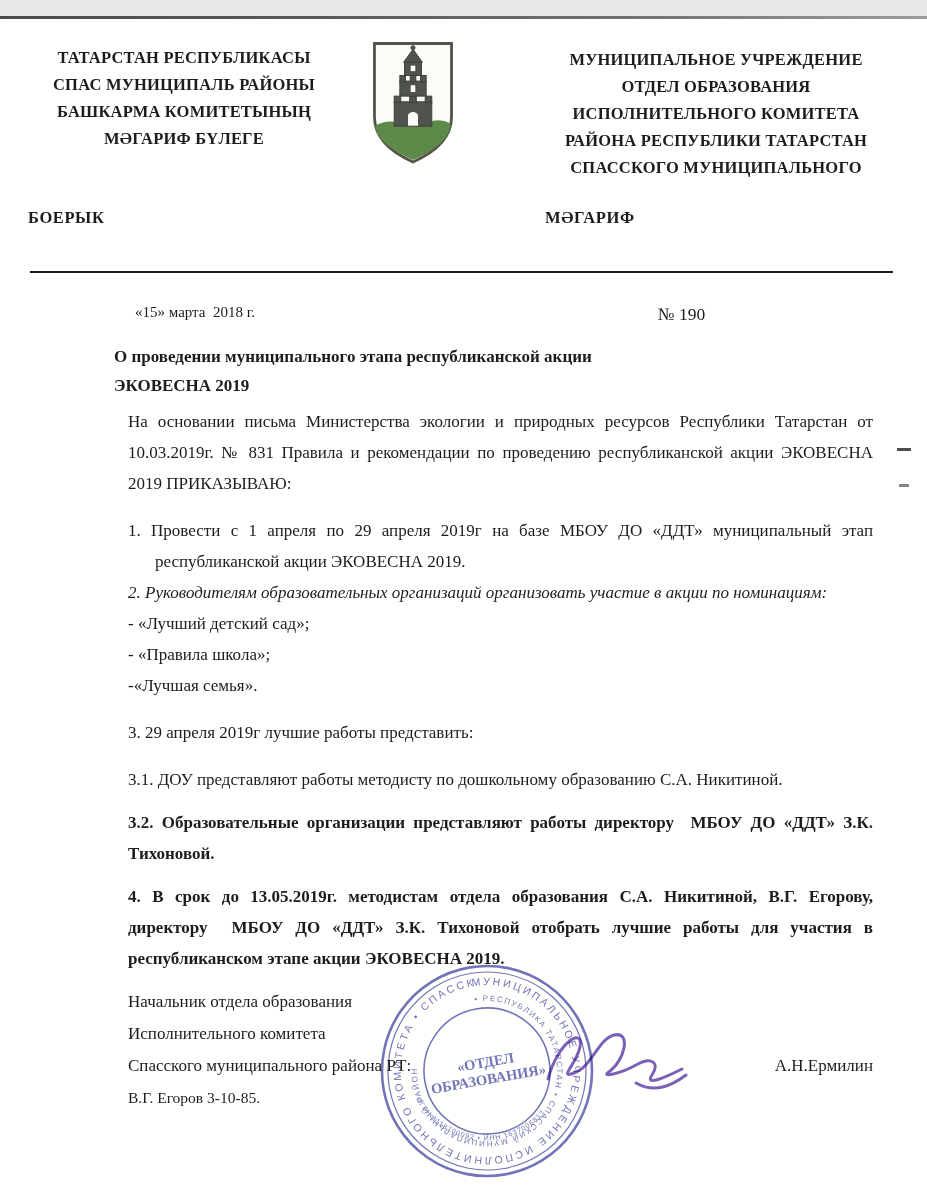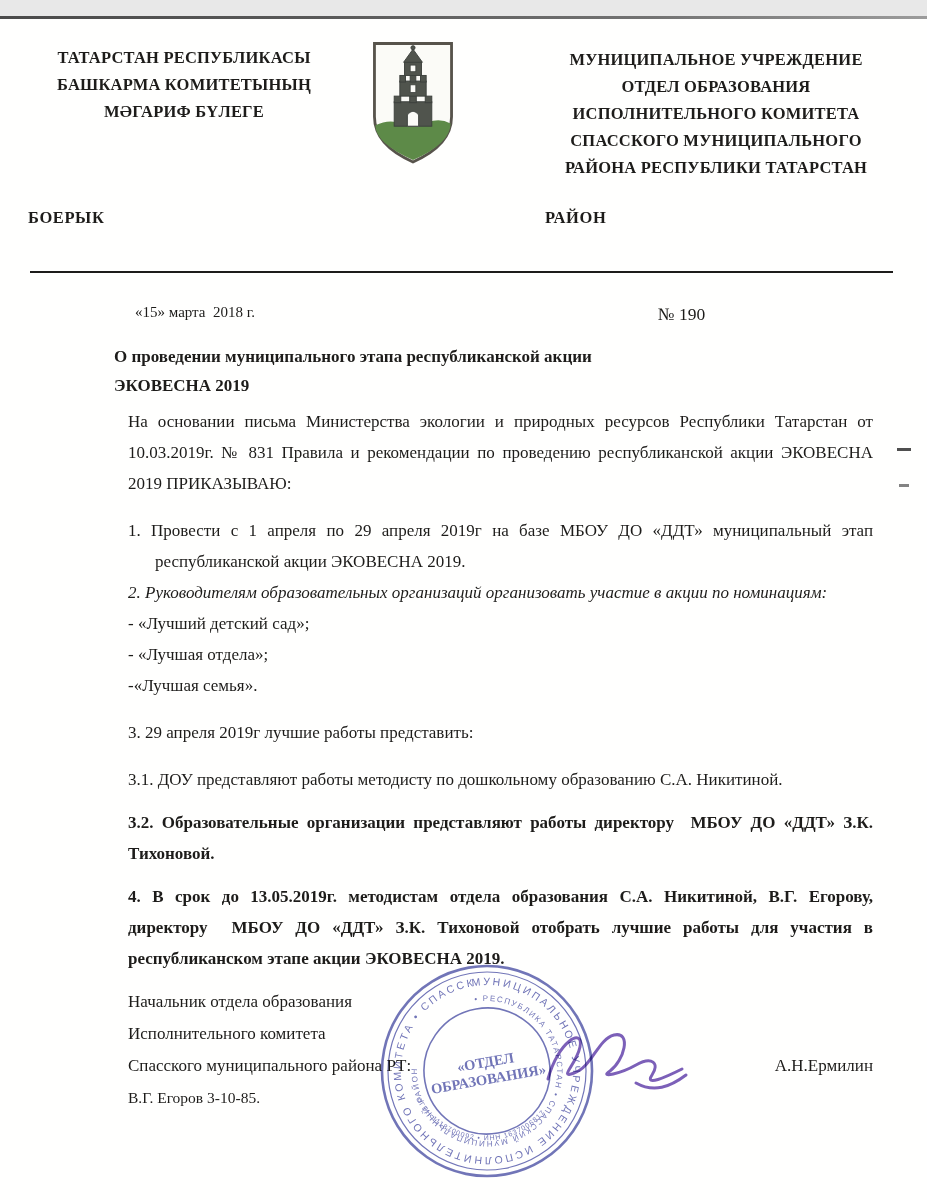--- a/index.html
+++ b/index.html
@@ -56,20 +56,21 @@
 <body>
 
 <div class="page">
 
   <div class="scan-edge-top"></div>
   <div class="scan-mark mark1"></div>
   <div class="scan-mark mark2"></div>
 
   <div class="hdr-block hdr-left">
     <div>ТАТАРСТАН РЕСПУБЛИКАСЫ</div>
+    <div>СПАС МУНИЦИПАЛЬ РАЙОНЫ</div>
     <div>БАШКАРМА КОМИТЕТЫНЫҢ</div>
     <div>МӘГАРИФ БҮЛЕГЕ</div>
   </div>
 
   <div class="emblem">
     <svg viewBox="0 0 100 145" width="94" height="152">
       <path d="M9 6 H91 V84 Q91 114 50 132 Q9 114 9 84 Z" fill="#fbfbf7" stroke="#57534b" stroke-width="3"></path>
       <path d="M10 93 Q24 86 38 91 Q52 96 66 90 Q78 85 90 91 Q90 112 50 130 Q10 112 10 93 Z" fill="#5d8a48"></path>
       <g fill="#50544d" stroke="#3c403c" stroke-width="1">
         <rect x="30" y="68" width="40" height="26"></rect>
@@ -87,43 +88,43 @@
       <path d="M44 94 v-12 q6 -8 12 0 v12 z" fill="#fbfbf7" stroke="#3c403c" stroke-width="1"></path>
       <rect x="47" y="50" width="6" height="8" fill="#fbfbf7" stroke="#3c403c" stroke-width="0.8"></rect>
       <rect x="47" y="29" width="6" height="7" fill="#fbfbf7" stroke="#3c403c" stroke-width="0.8"></rect>
     </svg>
   </div>
 
   <div class="hdr-block hdr-right">
     <div>МУНИЦИПАЛЬНОЕ УЧРЕЖДЕНИЕ</div>
     <div>ОТДЕЛ ОБРАЗОВАНИЯ</div>
     <div>ИСПОЛНИТЕЛЬНОГО КОМИТЕТА</div>
+    <div>РАЙОНА РЕСПУБЛИКИ ТАТАРСТАН</div>
     <div>СПАССКОГО МУНИЦИПАЛЬНОГО</div>
-    <div>РАЙОНА РЕСПУБЛИКИ ТАТАРСТАН</div>
   </div>
 
   <div class="doc-type doc-type-left">БОЕРЫК</div>
-  <div class="doc-type doc-type-right">РАЙОН</div>
+  <div class="doc-type doc-type-right">МӘГАРИФ</div>
 
   <div class="rule"></div>
 
   <div class="meta-date">«15» марта  2018 г.</div>
   <div class="meta-number">№ 190</div>
 
   <div class="doc-title">
     <div>О проведении муниципального этапа республиканской акции</div>
     <div>ЭКОВЕСНА 2019</div>
   </div>
 
   <div class="body-flow">
     <p>На основании письма Министерства экологии и природных ресурсов Республики Татарстан от 10.03.2019г. № 831 Правила и рекомендации по проведению республиканской акции ЭКОВЕСНА 2019 ПРИКАЗЫВАЮ:</p>
     <p class="hang1 gt16">1. Провести с 1 апреля по 29 апреля 2019г на базе МБОУ ДО «ДДТ» муниципальный этап республиканской акции ЭКОВЕСНА 2019.</p>
     <p class="hang2">2. Руководителям образовательных организаций организовать участие в акции по номинациям:</p>
     <p class="dash">- «Лучший детский сад»;</p>
-    <p class="dash">- «Лучшая отдела»;</p>
+    <p class="dash">- «Правила школа»;</p>
     <p class="dash">-«Лучшая семья».</p>
     <p class="gt16">3. 29 апреля 2019г лучшие работы представить:</p>
     <p class="gt16">3.1. ДОУ представляют работы методисту по дошкольному образованию С.А. Никитиной.</p>
     <p class="gt12">3.2. Образовательные организации представляют работы директору  МБОУ ДО «ДДТ» З.К. Тихоновой.</p>
     <p class="gt12">4. В срок до 13.05.2019г. методистам отдела образования С.А. Никитиной, В.Г. Егорову, директору  МБОУ ДО «ДДТ» З.К. Тихоновой отобрать лучшие работы для участия в республиканском этапе акции ЭКОВЕСНА 2019.</p>
 
     <div class="sig-block">
       <div class="sig-left">
         <div>Начальник отдела образования</div>
         <div>Исполнительного комитета</div>

